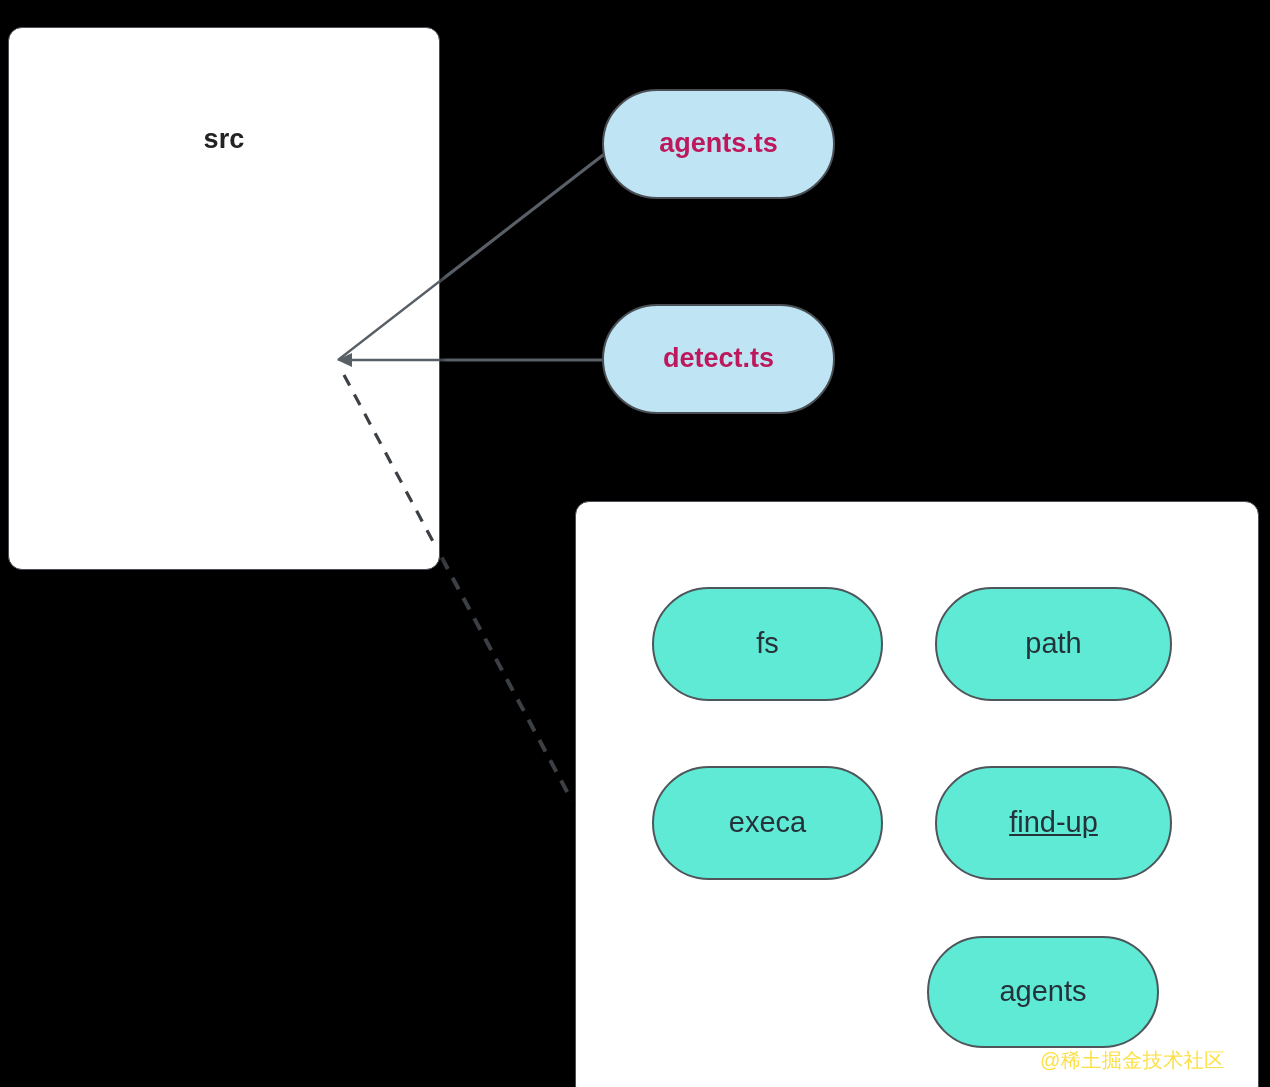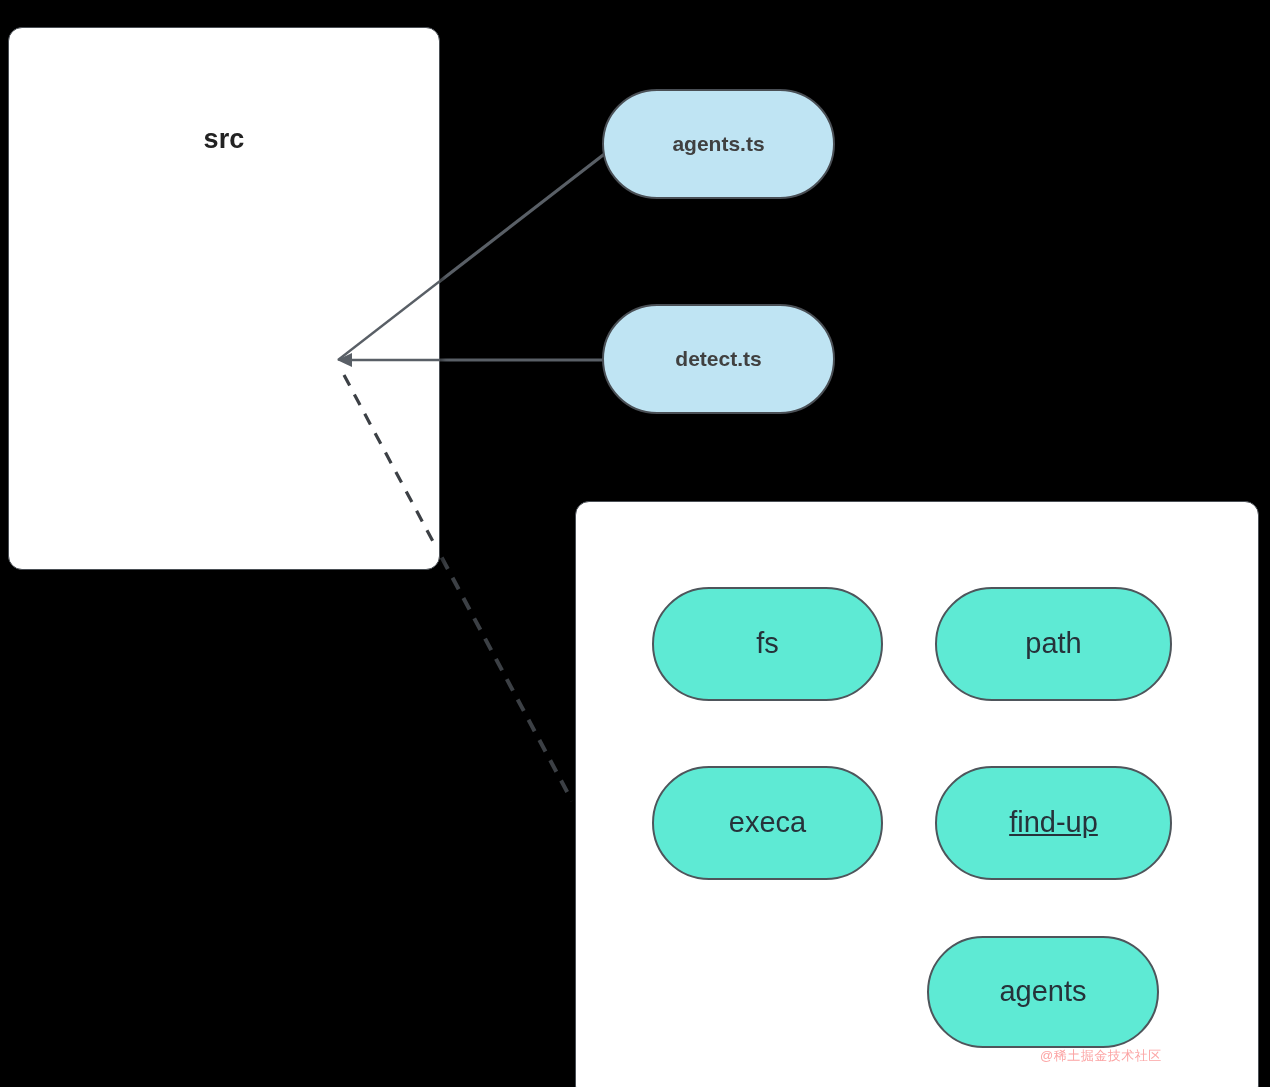--- a/index.html
+++ b/index.html
@@ -81,23 +81,23 @@
     box-sizing: border-box;
     border-radius: 999px;
     text-align: center;
     line-height: 1.1;
   }
 
   
   .node-file {
     background: #bfe4f3;
     border: 2.6px solid #4a4f55;
-    color: #404040;
+    color: #be185d;
     font-weight: bold;
-    font-size: 21px;
+    font-size: 27px;
     box-shadow: 3px 4px 5px rgba(0,0,0,0.42);
     z-index: 5;
   }
 
   
   .node-dep {
     background: #5eead4;
     border: 2.6px solid #4e555b;
     color: #26323a;
     font-weight: normal;
@@ -115,22 +115,22 @@
   #node-execa       { left: 652px;  top: 747px;  width: 231px; height: 114px; }
   #node-findup      { left: 935px;  top: 747px;  width: 237px; height: 114px; text-decoration: underline; }
   #node-terminal    { left: 652px;  top: 917px;  width: 232px; height: 112px; }
   #node-prompts     { left: 927px;  top: 917px;  width: 232px; height: 112px; }
 
   
   #watermark {
     position: absolute;
     left: 1040px;
     top: 1028px;
-    font-size: 13px;
-    color: #fca5a5;
+    font-size: 20px;
+    color: #fde047;
     letter-spacing: 0.5px;
     z-index: 7;
     white-space: nowrap;
   }
 </style>
 </head>
 <body>
 
 <div id="canvas">
 

